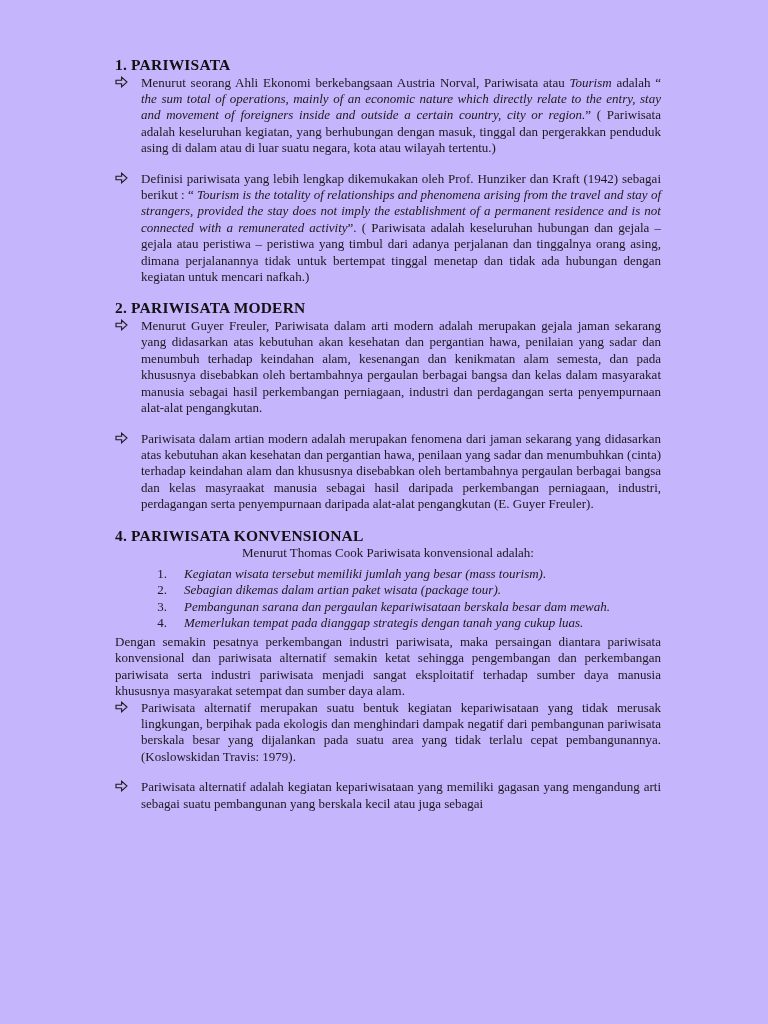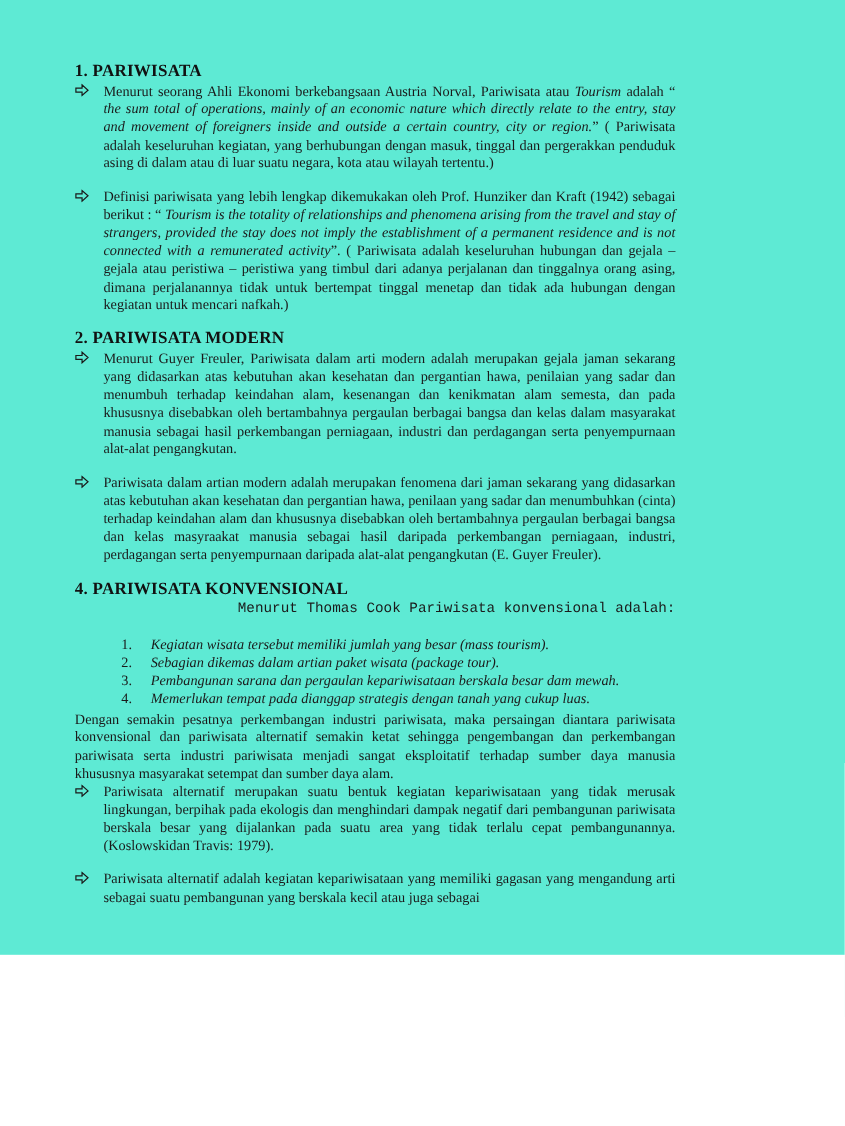--- a/index.html
+++ b/index.html
@@ -11,24 +11,24 @@
   body {
     width: 768px;
     height: 1024px;
     font-family: "Liberation Serif", "DejaVu Serif", serif;
     color: #1a1a1a;
     -webkit-font-smoothing: none;
   }
   .page {
     position: relative;
     width: 768px;
-    height: 868px;
-    background: #5eead4;
+    height: 1024px;
+    background: #c4b5fd;
     box-sizing: border-box;
-    padding: 56px 111px 0 68px;
+    padding: 56px 111px 0 115px;
   }
   .content {
     width: 546px;
   }
 
   
   h2.section-heading {
     font-family: "Liberation Serif", "DejaVu Serif", serif;
     font-weight: bold;
     font-size: 15.5px;
@@ -72,23 +72,22 @@
 
   
   p.plain {
     margin: 0 0 0 0;
     font-size: 13px;
     line-height: 16.4px;
     text-align: justify;
     color: #1a1a1a;
   }
   p.plain.lead {
-    text-align: right;
-    margin-bottom: 16px;
-    font-family: Liberation Mono, monospace;
+    text-align: center;
+    margin-bottom: 4px;
   }
   p.plain.tail {
     margin-top: 2px;
   }
 
   
   ol.num-list {
     margin: 0;
     padding: 0;
     list-style: none;

